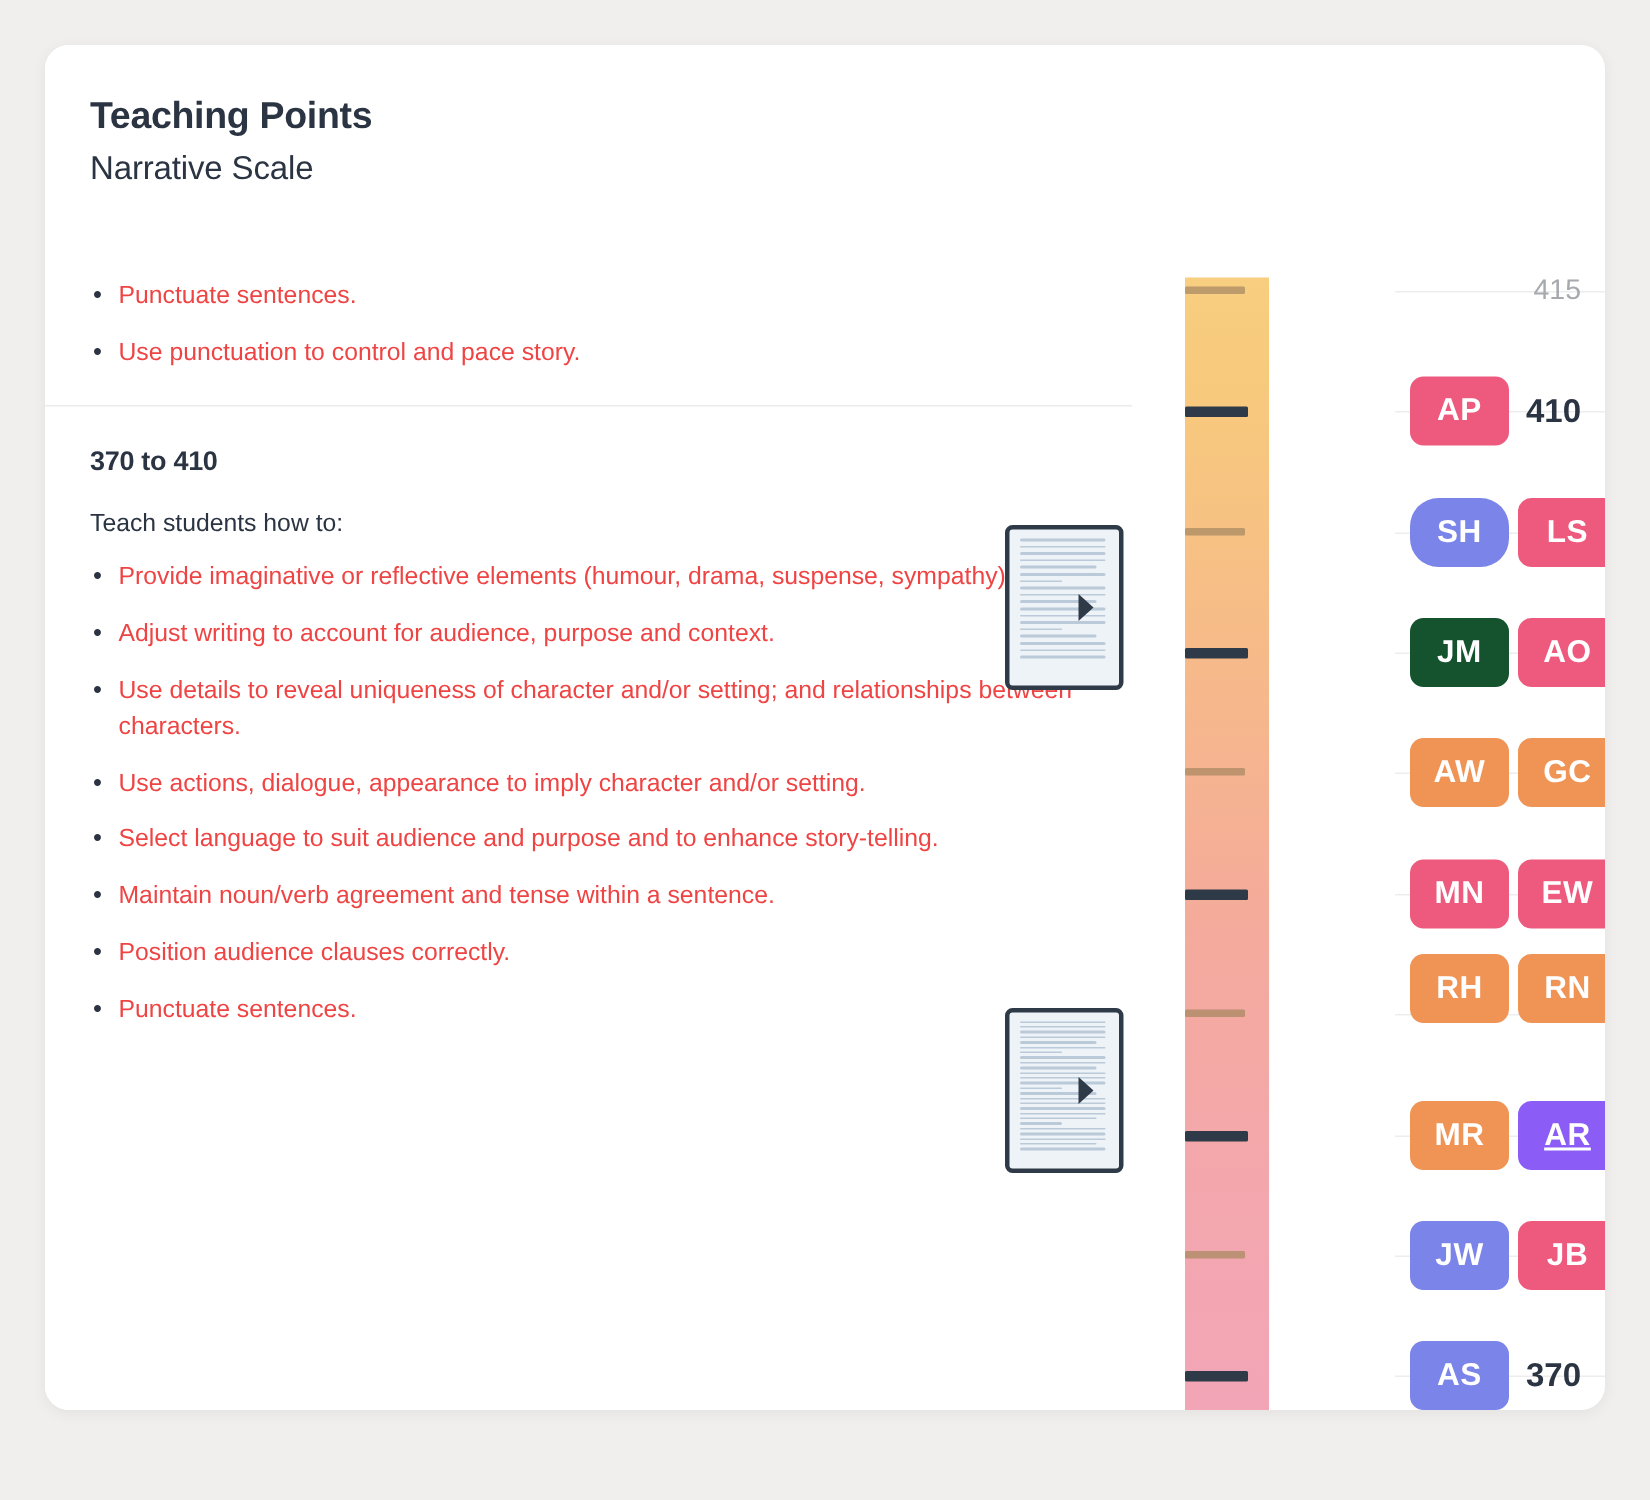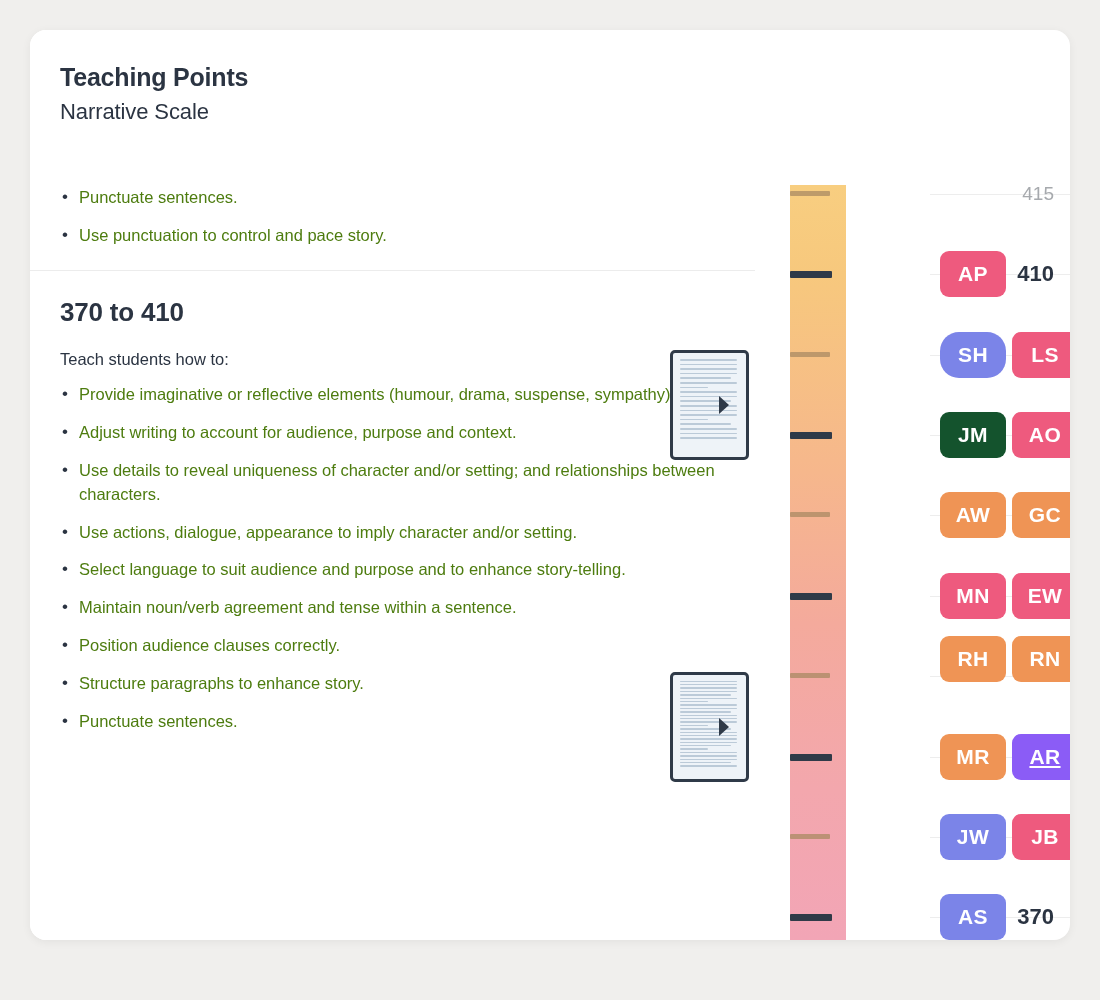--- a/index.html
+++ b/index.html
@@ -42,30 +42,30 @@
     overflow: hidden;
     z-index: 5;
   }
   .band { padding: 0 40px 0 30px; }
   .band-partial { padding-top: 12px; }
   .divider {
     height: 1px; background: #ececec;
     margin: 22px 0 0 0;
   }
   .band-title {
-    font-size: 26px; font-weight: bold; color: #2b3442;
+    font-size: 18px; font-weight: bold; color: #2b3442;
     margin: 26px 0 0 0; letter-spacing: -0.2px;
   }
   .lead {
     font-size: 16.5px; color: #2b3442; margin-top: 22px;
   }
   ul.points { list-style: none; margin-top: 14px; }
   ul.points li {
     position: relative;
-    font-size: 16.5px; line-height: 1.45; color: #4d7c0f;
+    font-size: 16.5px; line-height: 1.45; color: #ef4444;
     padding-left: 19px; margin-bottom: 14px;
   }
   ul.points li::before {
     content: "\2022"; position: absolute; left: 2px; top: -1px;
     color: #2b3442; font-size: 17px;
   }
   
   #scalebar {
     position: absolute; left: 760px; top: 155px;
     width: 56px; height: 755px;
@@ -157,21 +157,20 @@
           <div class="band-title">370 to 410</div>
           <div class="lead">Teach students how to:</div>
           <ul class="points">
             <li>Provide imaginative or reflective elements (humour, drama, suspense, sympathy)</li>
             <li>Adjust writing to account for audience, purpose and context.</li>
             <li>Use details to reveal uniqueness of character and/or setting; and relationships between characters.</li>
             <li>Use actions, dialogue, appearance to imply character and/or setting.</li>
             <li>Select language to suit audience and purpose and to enhance story-telling.</li>
             <li>Maintain noun/verb agreement and tense within a sentence.</li>
             <li>Position audience clauses correctly.</li>
-            <li>Structure paragraphs to enhance story.</li>
             <li>Punctuate sentences.</li>
           </ul>
         </div>
       </div>
   </div>
 
   <div id="scalebar">
     <div id="ticks-host">
         <div class="tick minor" style="top: 5.84452px;"></div>
         <div class="tick major" style="top: 86.2492px;"></div>

